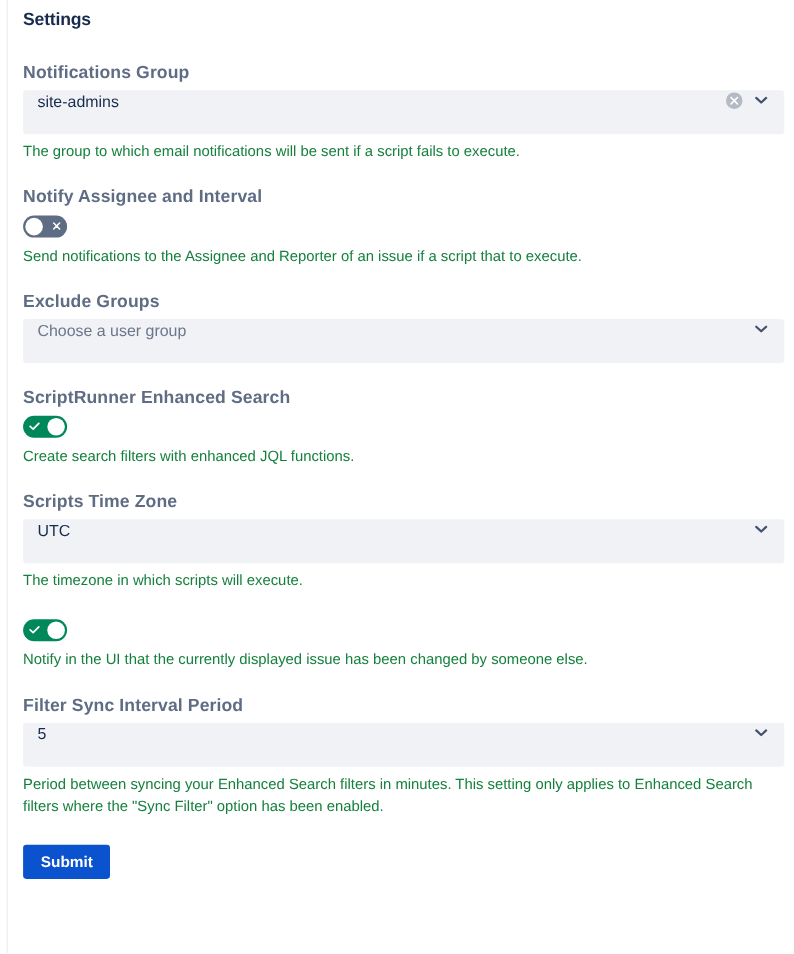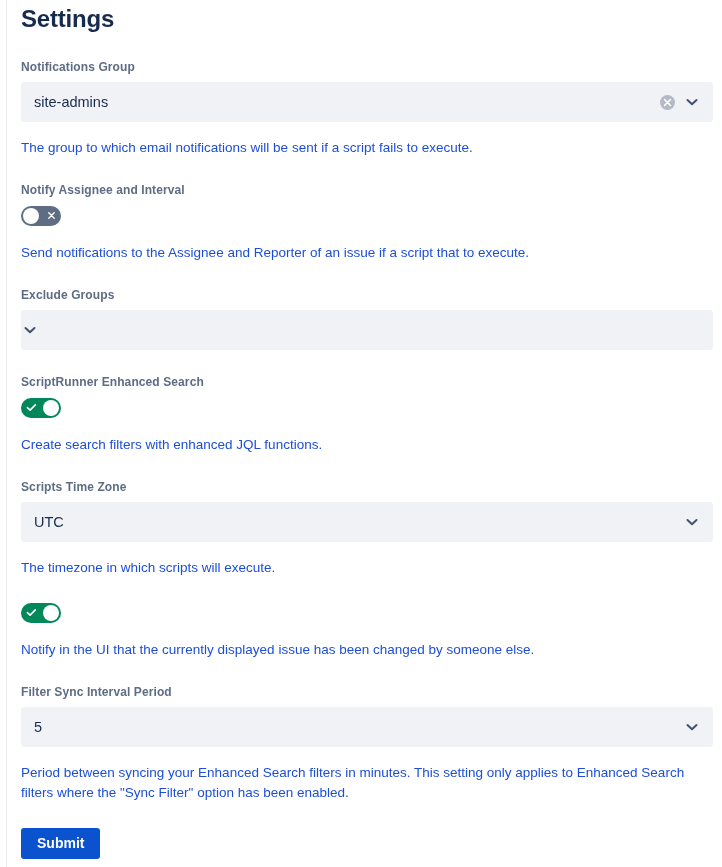--- a/index.html
+++ b/index.html
@@ -31,50 +31,50 @@
   }
 
   .content {
     position: absolute;
     left: 21px;
     top: 0;
     width: 692px;
   }
 
   .page-title {
-    font-size: 24px;
+    font-size: 16px;
     font-weight: bold;
     color: #172b4d;
     letter-spacing: -0.2px;
     line-height: 30px;
     padding-top: 4px;
   }
 
   .field-group { margin-top: 24px; }
   .field-group.first { margin-top: 25px; }
 
   .field-label {
-    font-size: 12px;
+    font-size: 16px;
     font-weight: bold;
     color: #5e6c84;
     line-height: 16px;
     margin-bottom: 7px;
     letter-spacing: 0.1px;
   }
 
   
   .select-control {
     position: relative;
     width: 692px;
     height: 40px;
     background: #f1f2f6;
     border: 1px solid #f1f2f6;
     border-radius: 3px;
     display: flex;
-    align-items: center;
+    align-items: flex-start;
     cursor: pointer;
   }
 
   .select-value {
     font-size: 14.5px;
     color: #172b4d;
     padding-left: 12px;
     line-height: 20px;
     flex: 1;
   }
@@ -152,23 +152,23 @@
     justify-content: center;
   }
   .toggle.off .toggle-glyph { right: 0; }
   .toggle.on  .toggle-glyph { left: 0; }
   .toggle-glyph svg { display: block; }
 
   .toggle-row { height: 22px; display: flex; align-items: center; }
 
   .help-text {
     font-size: 13.5px;
-    color: #1d4ed8;
+    color: #15803d;
     line-height: 20px;
-    margin-top: 16px;
+    margin-top: 6px;
     max-width: 680px;
   }
 
   .submit-button {
     margin-top: 25px;
     display: inline-block;
     background: #0b52ce;
     color: #ffffff;
     font-size: 14px;
     font-weight: bold;
@@ -226,20 +226,21 @@
           </span>
         </div>
       </div>
       <div class="help-text">Send notifications to the Assignee and Reporter of an issue if a script that to execute.</div>
     </div>
 
     
     <div class="field-group">
       <div class="field-label">Exclude Groups</div>
       <div class="select-control">
+        <span class="select-value placeholder">Choose a user group</span>
         <span class="select-indicators">
           <span class="chevron-icon">
             <svg width="12" height="8" viewBox="0 0 12 8">
                 <path d="M1.5 2 L6 6.2 L10.5 2" fill="none" stroke="#42526e" stroke-width="2" stroke-linecap="round" stroke-linejoin="round"></path>
               </svg>
           </span>
         </span>
       </div>
     </div>
 

